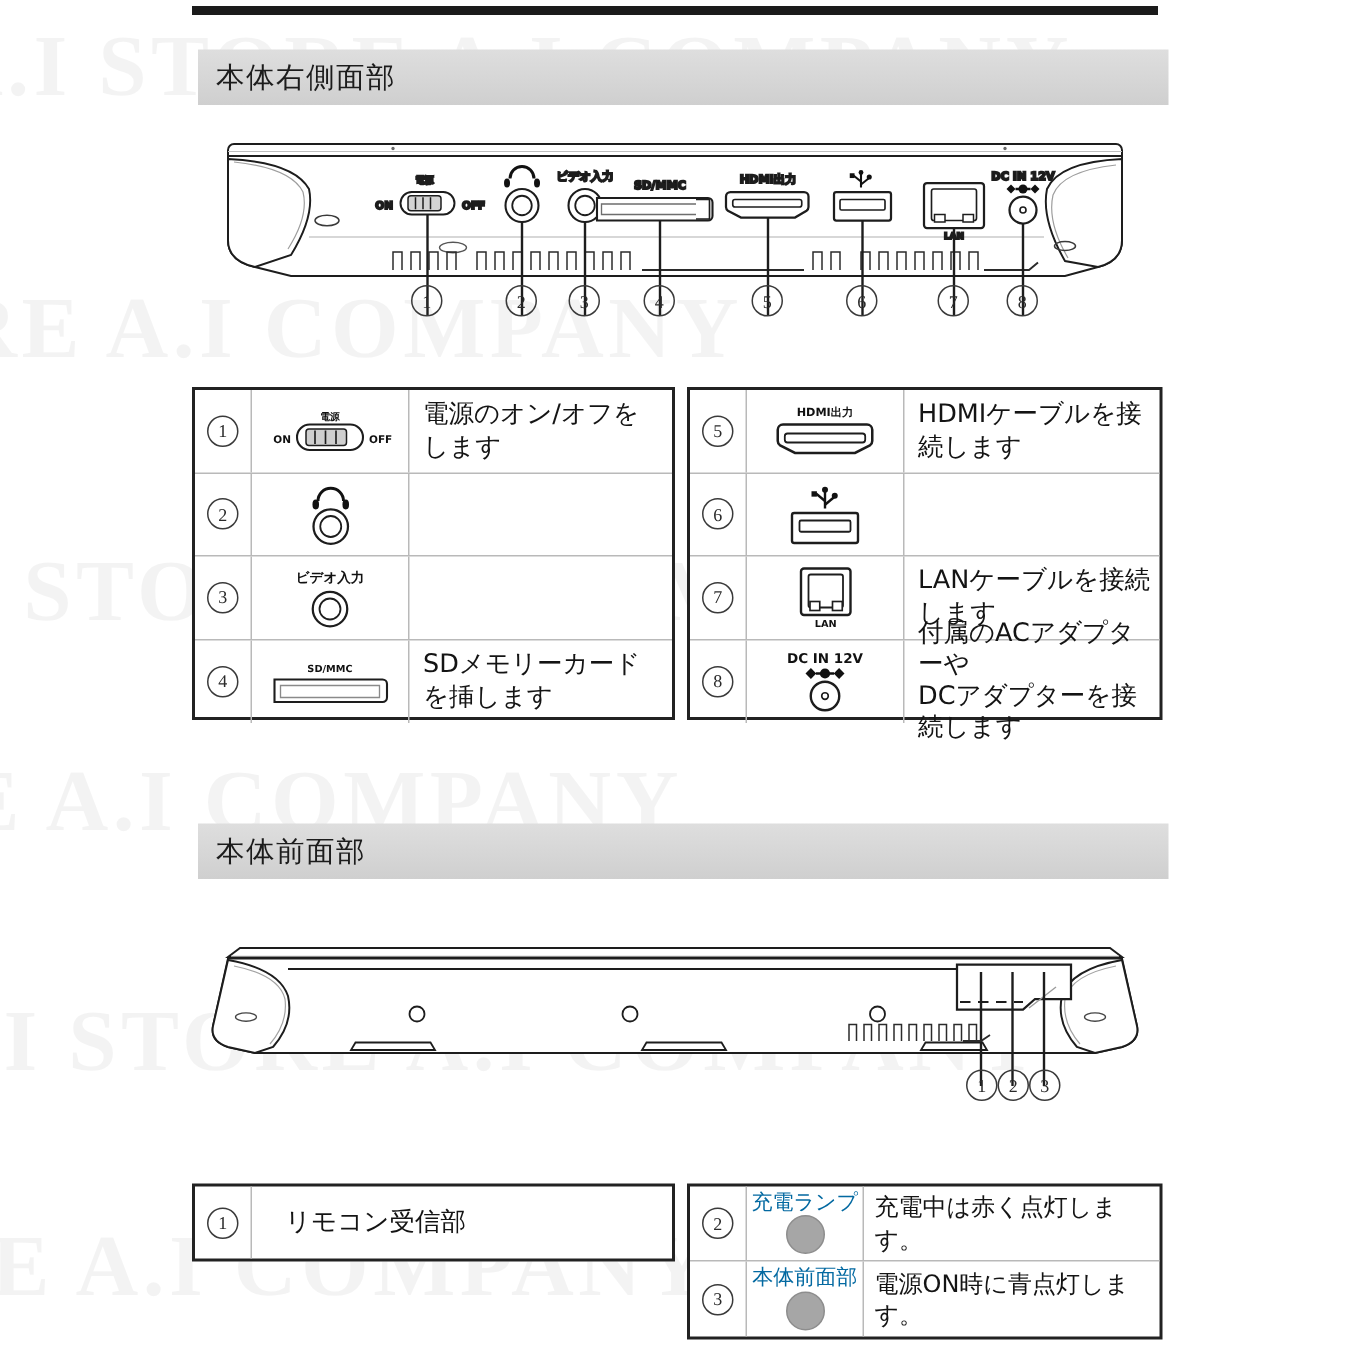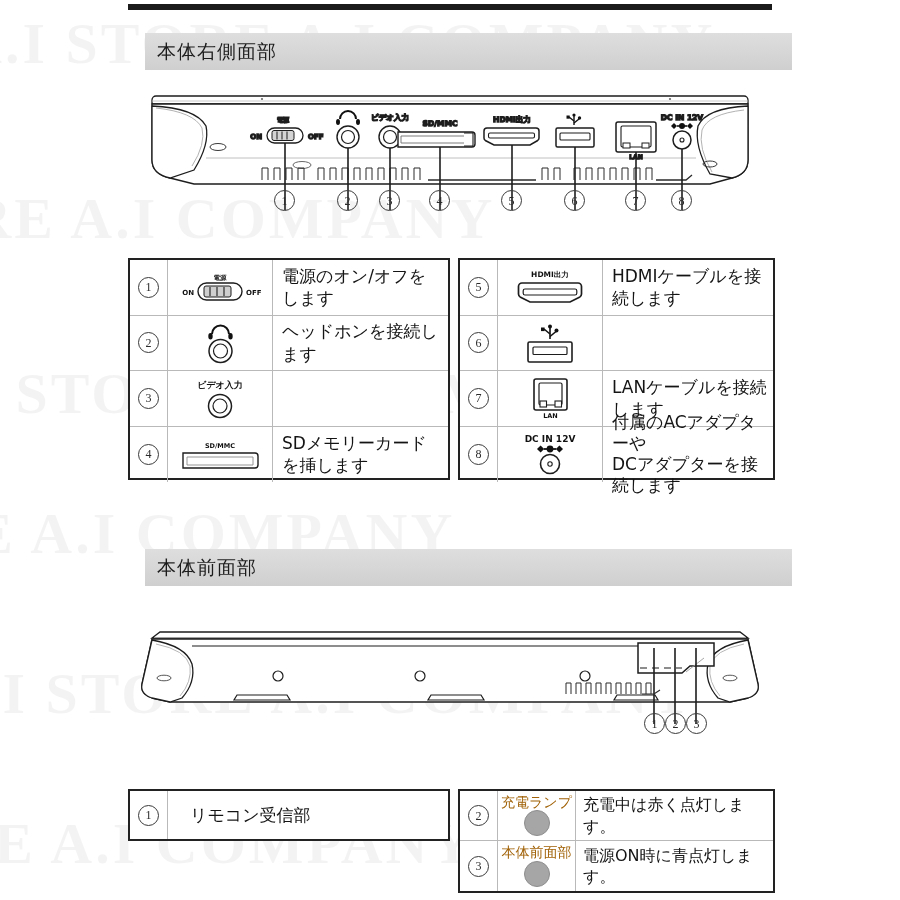--- a/index.html
+++ b/index.html
@@ -34,21 +34,21 @@
 
   
   .top-rule{
     position:absolute;left:128px;top:4px;width:644px;height:6px;
     background:#1b1b1b;
     z-index:3;
   }
 
   
   .sec-bar{
-    position:absolute;left:145px;width:647px;height:37px;
+    position:absolute;left:132px;width:647px;height:37px;
     background:linear-gradient(180deg,#dedede 0%,#d6d6d6 55%,#cfcfcf 100%);
     z-index:3;
   }
   .sec-bar .sec-title{
     position:absolute;left:12px;top:50%;transform:translateY(-50%);
     font-size:19px;font-weight:400;letter-spacing:1px;color:#1c1c1c;
     font-family:"DejaVu Sans","Liberation Sans",sans-serif;
   }
   #sec-bar-1{top:33px;}
   #sec-bar-2{top:549px;}
@@ -113,21 +113,21 @@
   #tbl-right-side-b .row{height:55.5px;}
   #tbl-front-a .row{height:48px;}
   #tbl-front-b .row{height:50px;}
 
   #tbl-front-a .cell-txt{padding-left:22px;}
   #tbl-front-b .cell-icon{width:78px;flex:0 0 78px;flex-direction:column;justify-content:center;gap:0px;}
   #tbl-front-b .cell-txt{font-size:16px;padding-left:7px;}
   .lamp-label{
     font-size:14px;line-height:1.05;
     font-family:"DejaVu Sans","Liberation Sans",sans-serif;
-    color:#a16207;white-space:nowrap;
+    color:#0369a1;white-space:nowrap;
   }
   .lamp-dot{
     width:24px;height:24px;border-radius:50%;
     background:#a6a6a6;border:1px solid #8d8d8d;
     margin-top:1px;
   }
 
   
   .cell-icon svg{display:block;}
   .device-wrap svg{display:block;}
@@ -325,21 +325,20 @@
       </div>
       <div class="cell-icon">
         <svg width="70" height="46" viewBox="0 0 70 46" fill="none">
           <path d="M27 14 a8.5 8.5 0 0 1 17 0" stroke="#111" stroke-width="2" fill="none"></path>
           <path d="M25.5 13 q-2.2 0 -2.2 3.3 t2.2 3.3 q2.2 0 2.2 -3.3 t-2.2 -3.3" fill="#111"></path>
           <path d="M45.5 13 q2.2 0 2.2 3.3 t-2.2 3.3 q-2.2 0 -2.2 -3.3 t2.2 -3.3" fill="#111"></path>
           <circle cx="35.5" cy="31" r="11.5" fill="#fff" stroke="#1d1d1d" stroke-width="1.5"></circle>
           <circle cx="35.5" cy="31" r="7" fill="#fff" stroke="#1d1d1d" stroke-width="1.2"></circle>
         </svg>
       </div>
-      <div class="cell-txt">ヘッドホンを接続します</div>
     </div>
 
     <div class="row">
       <div class="cell-num">
         <span class="cnum">3</span>
       </div>
       <div class="cell-icon">
         <svg width="84" height="46" viewBox="0 0 84 46" fill="none">
           <text x="42" y="13" font-family="DejaVu Sans, sans-serif" font-size="9" font-weight="700" fill="#111" text-anchor="middle">ビデオ入力</text>
           <circle cx="42" cy="31" r="11.5" fill="#fff" stroke="#1d1d1d" stroke-width="1.5"></circle>

